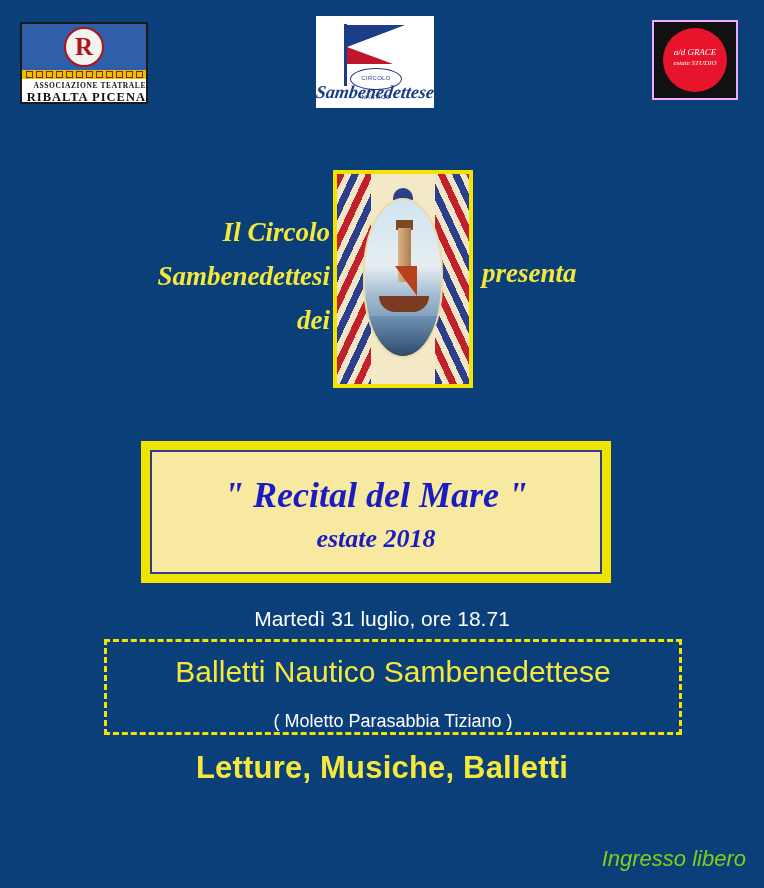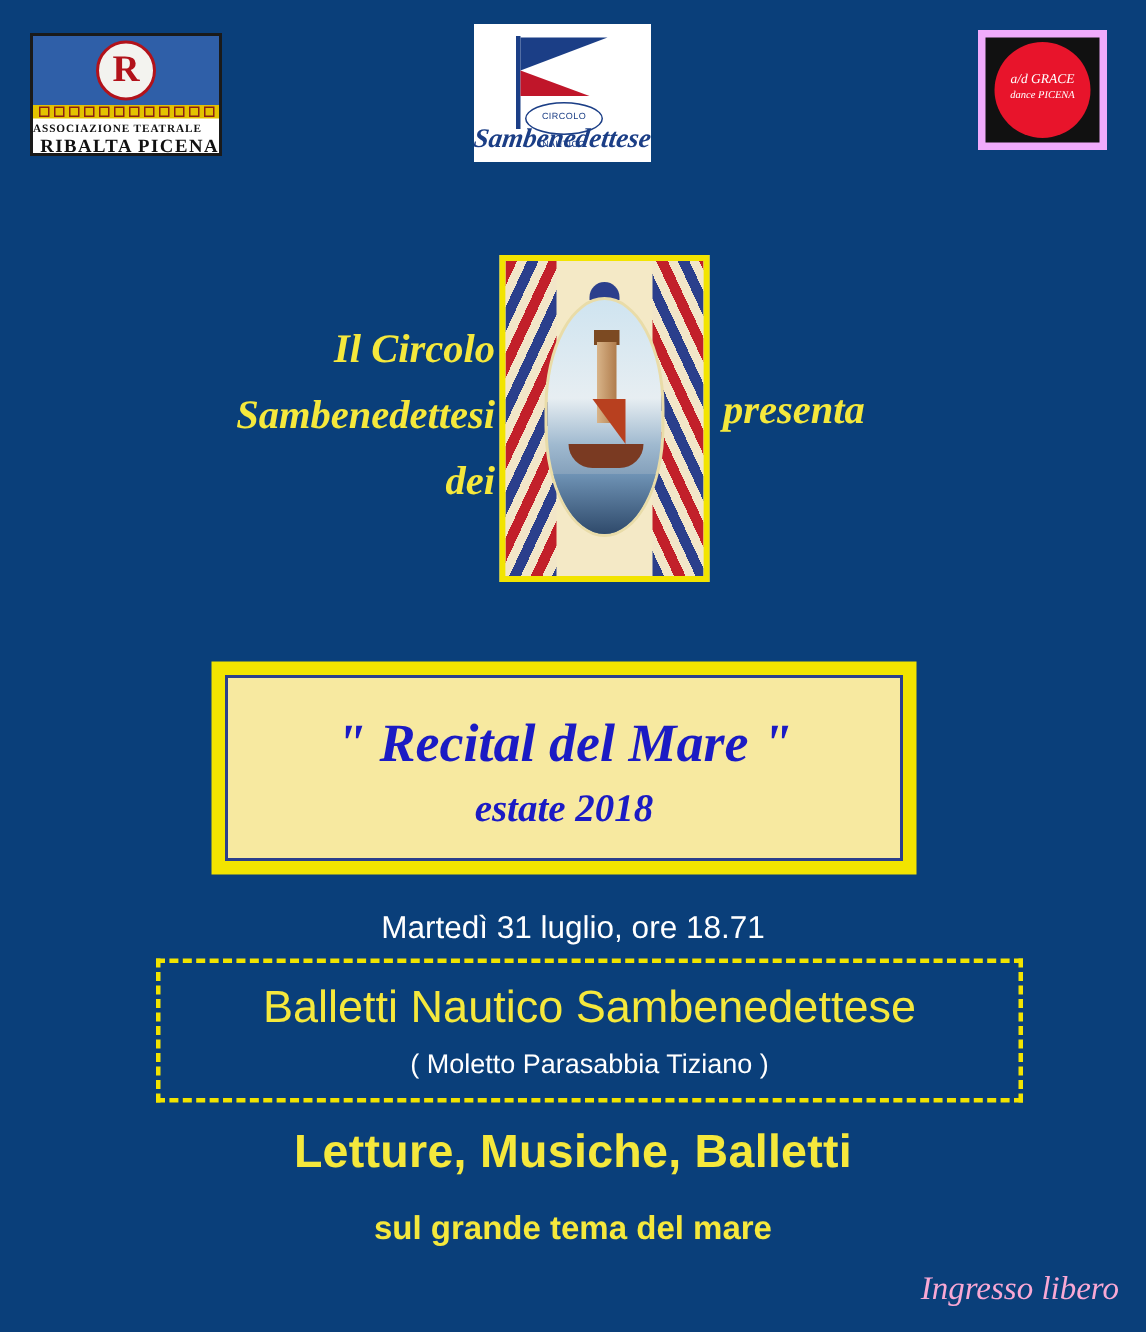--- a/index.html
+++ b/index.html
@@ -80,21 +80,21 @@
   }
   .logo1 .l1-strip .gk {
     position: absolute;
     top: 1px;
     width: 7px;
     height: 7px;
     border: 1px solid #8a1f14;
     box-sizing: border-box;
   }
   .logo1 .l1-txt1 {
-    text-align: left;
+    text-align: right;
     font-size: 7.5px;
     letter-spacing: 0.6px;
     color: #111;
     margin-top: 2px;
     font-weight: bold;
     font-family: "Liberation Serif", serif;
   }
   .logo1 .l1-txt2 {
     text-align: right;
     font-size: 12.5px;
@@ -170,21 +170,21 @@
     transform: skewX(-8deg);
   }
   
   .logo3 {
     position: absolute;
     left: 652px;
     top: 20px;
     width: 86px;
     height: 80px;
     background: #111;
-    border: 5px solid #f0abfc;
+    border: 2px solid #f0abfc;
     box-sizing: border-box;
   }
   .logo3 .l3-circle {
     position: absolute;
     left: 50%;
     top: 50%;
     transform: translate(-50%, -50%);
     width: 64px;
     height: 64px;
     border-radius: 50%;
@@ -383,21 +383,21 @@
   }
   .venue-name {
     color: #f5e83c;
     font-size: 30px;
     margin-top: 13px;
     font-family: "Liberation Sans", sans-serif;
   }
   .venue-sub {
     color: #ffffff;
     font-size: 18px;
-    margin-top: 10px;
+    margin-top: 22px;
     font-family: "Liberation Sans", sans-serif;
   }
   
   .big-line {
     position: absolute;
     top: 750px;
     left: 0;
     width: 764px;
     text-align: center;
     color: #f5e83c;
@@ -414,24 +414,24 @@
     text-align: center;
     color: #f5e83c;
     font-size: 22px;
     font-weight: bold;
     font-family: "Liberation Sans", sans-serif;
   }
   .free-entry {
     position: absolute;
     top: 846px;
     right: 18px;
-    color: #f9a8d4;
+    color: #84cc16;
     font-size: 22px;
     font-style: italic;
-    font-family: Liberation Serif, serif;
+    font-family: Liberation Sans, sans-serif;
   }
 </style>
 </head>
 <body>
 
 <div id="poster">
 
   <div class="logos">
 
     <div class="logo1">
@@ -460,21 +460,21 @@
       <div class="flagpole"></div>
       <div class="flag"></div>
       <div class="flag2"></div>
       <div class="l2-ring">CIRCOLO  NAUTICO</div>
       <div class="l2-script">Sambenedettese</div>
     </div>
 
     <div class="logo3">
       <div class="l3-circle">
         <div>a/d GRACE</div>
-        <div class="l3-small">dance PICENA</div>
+        <div class="l3-small">estate STUDIO</div>
       </div>
     </div>
 
   </div>
 
   <div class="presenter">
     <div class="pres-left">
       <div>Il Circolo</div>
       <div>Sambenedettesi</div>
       <div>dei</div>
@@ -504,16 +504,15 @@
   </div>
 
   <div class="date-line">Martedì 31 luglio,  ore 18.71</div>
 
   <div class="venue-box">
     <div class="venue-name">Balletti Nautico Sambenedettese</div>
     <div class="venue-sub">( Moletto Parasabbia Tiziano )</div>
   </div>
 
   <div class="big-line">Letture, Musiche, Balletti</div>
-  <div class="mid-line">sul grande tema del mare</div>
   <div class="free-entry">Ingresso libero</div>
 
 </div>
 
 </body></html>

